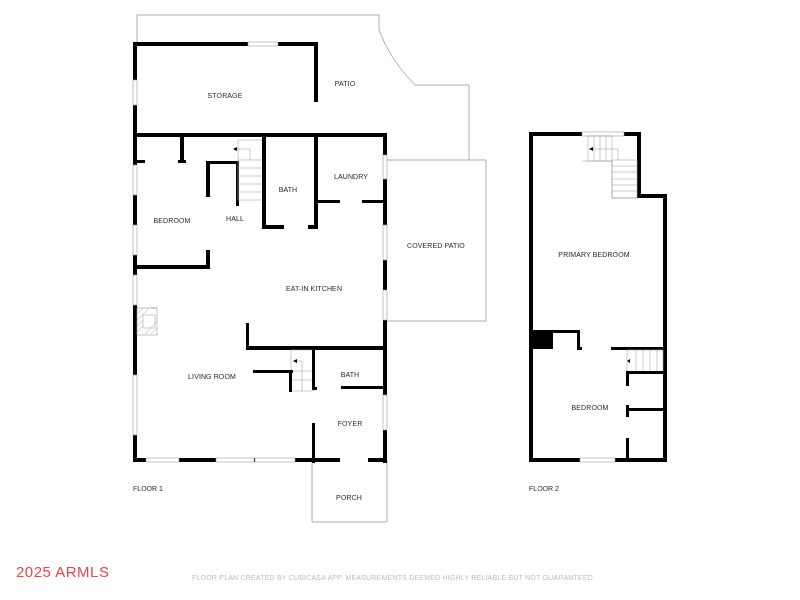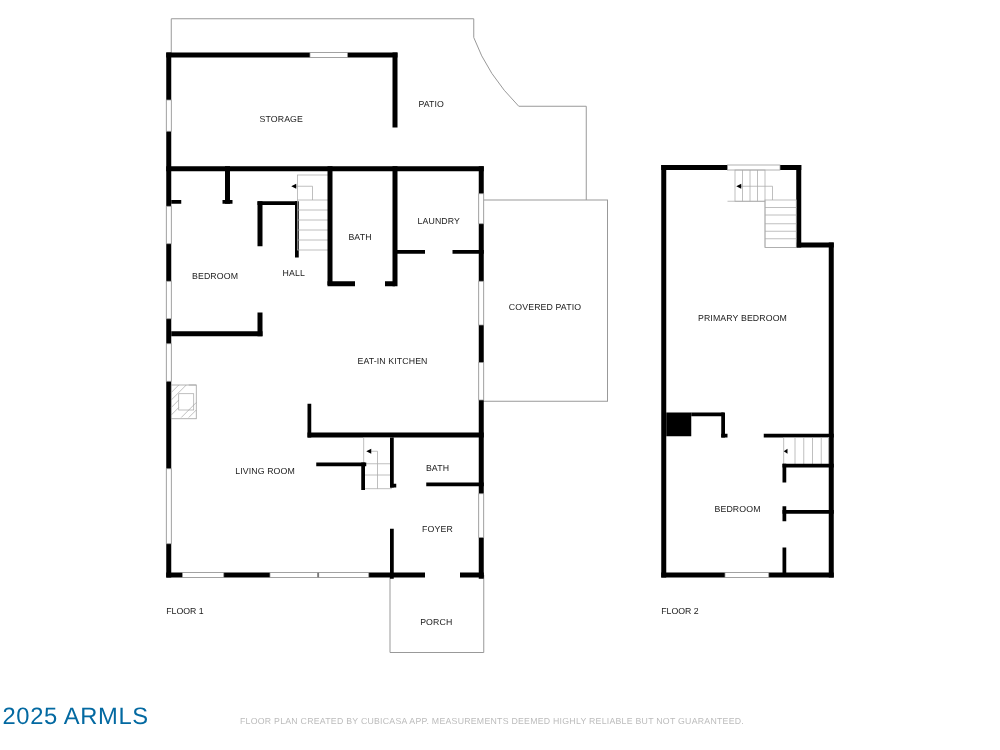--- a/index.html
+++ b/index.html
@@ -4,21 +4,21 @@
 <style>
   html, body { margin: 0; padding: 0; background: #ffffff; }
   body { width: 800px; height: 600px; position: relative; overflow: hidden; font-family: "Liberation Sans", sans-serif; }
   svg { position: absolute; left: 0; top: 0; }
   .lbl { font-family: "Liberation Sans", sans-serif; font-size: 7px; fill: #222; text-anchor: middle; dominant-baseline: middle; letter-spacing: 0.1px; }
   .floor-lbl { font-family: "Liberation Sans", sans-serif; font-size: 7px; fill: #222; text-anchor: start; dominant-baseline: middle; }
   .wall { fill: #000; }
   .thin { fill: none; stroke: #999; stroke-width: 0.8; }
   .win { fill: #fff; stroke: #999; stroke-width: 0.6; }
   .stair { fill: none; stroke: #aaa; stroke-width: 0.6; }
-  .copyright { position: absolute; left: 2px; top: 563px; font-family: "Liberation Sans", sans-serif; font-size: 19px; color: #0369a1; letter-spacing: 0.5px; }
+  .copyright { position: absolute; left: 16px; top: 563px; font-family: "Liberation Sans", sans-serif; font-size: 15px; color: #ef4444; letter-spacing: 0.5px; }
   .disclaimer { position: absolute; left: 192px; top: 574px; font-family: "Liberation Sans", sans-serif; font-size: 7px; color: #bcbcbc; letter-spacing: 0.2px; }
 </style>
 </head>
 <body>
 
 <svg width="800" height="600" viewBox="0 0 800 600">
 
   <g>
 
     <path class="thin" d="M137,43 L137,15 L379,15 L379,30 Q390,60 415,85 L469,85 L469,160"></path>

